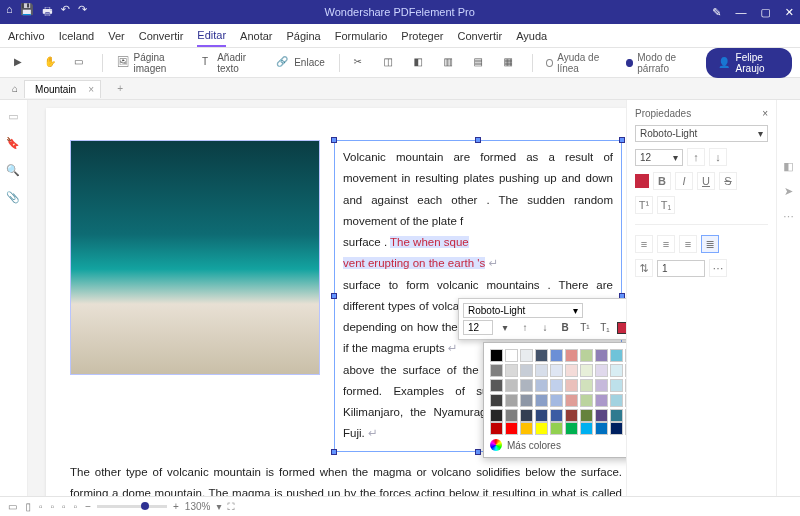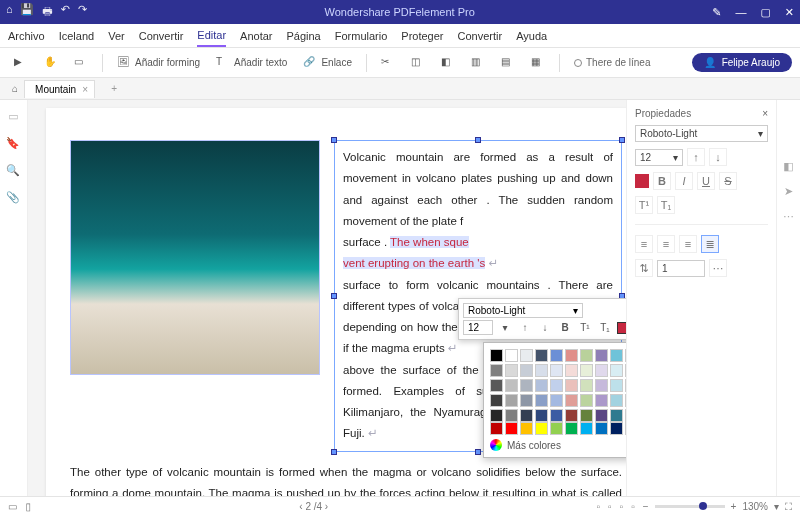--- a/index.html
+++ b/index.html
@@ -15,21 +15,21 @@
 .toolbar{height:30px;display:flex;align-items:center;padding:0 8px;gap:4px;font-size:10px;border-bottom:1px solid #e4e4e4;color:#555}
 .tbtn{display:flex;align-items:center;gap:4px;padding:3px 6px;border-radius:3px;cursor:pointer}
 .tbtn svg,.tbtn .ic{width:14px;height:14px}
 .tsep{width:1px;height:18px;background:#ddd;margin:0 4px}
 .mode-pill{display:flex;align-items:center;gap:4px;padding:3px 6px;font-size:10px;color:#666}
 .mode-pill .dot{width:8px;height:8px;border:1px solid #888;border-radius:50%}
 .mode-pill .dot.on{background:#2e3192;border-color:#2e3192}
 .user-btn{margin-left:auto;background:#2e3192;color:#fff;padding:4px 12px;border-radius:12px;font-size:10px;display:flex;gap:5px;align-items:center}
 .tabbar{height:22px;background:#f5f5f5;border-bottom:1px solid #e4e4e4;display:flex;align-items:center;padding-left:6px;font-size:10px}
 .tabbar .home{padding:0 6px;color:#555}
-.tab{background:#fff;padding:3px 18px 3px 10px;border:1px solid #ddd;border-bottom:none;position:relative;margin-right:10px}
+.tab{background:#fff;padding:3px 24px 3px 10px;border:1px solid #ddd;border-bottom:none;position:relative;margin-right:10px}
 .tab .x{position:absolute;right:6px;top:3px;color:#999}
 .plus{color:#999;padding:0 6px}
 .workspace{display:flex;height:calc(516px - 24px - 24px - 30px - 22px - 20px)}
 .left-rail{width:28px;border-right:1px solid #eee;display:flex;flex-direction:column;align-items:center;gap:14px;padding-top:10px;color:#bbb}
 .page-area{flex:1;background:#f4f4f4;overflow:hidden;position:relative;padding:8px 18px}
 .page{background:#fff;width:600px;height:420px;padding:14px 24px;position:relative;box-shadow:0 1px 3px rgba(0,0,0,.1)}
 .heading{font-weight:800;font-size:15px;letter-spacing:.5px;color:#111;border:1px solid #b8c4ff;padding:2px 4px;display:inline-block}
 .content{display:flex;gap:14px;margin-top:18px}
 .photo{width:250px;height:235px;background:linear-gradient(180deg,#0a3d44 0%,#0e6b73 40%,#13a3a0 55%,#e8e0d4 70%,#c9bfa8 100%);border:1px solid #b8c4ff}
 .textbox{flex:1;border:1px solid #7ba8ff;position:relative;padding:6px 8px;font-size:11.5px;line-height:1.85;color:#222;text-align:justify}
@@ -108,21 +108,21 @@
     </div>
   <div class="tbtn">
       <span class="ic">✋</span>
     </div>
   <div class="tbtn">
       <span class="ic">▭</span>
     </div>
   <div class="tsep"></div>
   <div class="tbtn">
       <span class="ic">🖼</span>
-      <span>Añadir forming</span>
+      <span>Página imagen</span>
     </div>
   <div class="tbtn">
       <span class="ic">T</span>
       <span>Añadir texto</span>
     </div>
   <div class="tbtn">
       <span class="ic">🔗</span>
       <span>Enlace</span>
     </div>
   <div class="tsep"></div>
@@ -140,21 +140,25 @@
     </div>
   <div class="tbtn">
       <span class="ic">▤</span>
     </div>
   <div class="tbtn">
       <span class="ic">▦</span>
     </div>
   <div class="tsep"></div>
   <div class="mode-pill">
       <span class="dot"></span>
-      <span>There de línea</span>
+      <span>Ayuda de línea</span>
+    </div>
+  <div class="mode-pill">
+      <span class="dot on"></span>
+      <span>Modo de párrafo</span>
     </div>
   <div class="user-btn">
       <span>👤</span>
       <span>Felipe Araujo</span>
     </div>
 </div>
 
 <div class="tabbar">
   <span class="home">⌂</span>
   <div class="tab"><span>Mountain</span><span class="x">×</span></div>
@@ -170,21 +174,21 @@
   </div>
 
   <div class="page-area">
     <div class="page">
       <div class="content">
         <div class="photo"></div>
         <div class="textbox">
           <div class="handle h-tl"></div><div class="handle h-tm"></div><div class="handle h-tr"></div>
           <div class="handle h-ml"></div><div class="handle h-mr"></div>
           <div class="handle h-bl"></div><div class="handle h-bm"></div><div class="handle h-br"></div>
-          <span>Volcanic mountain are formed as a result of movement in volcano plates pushing up and down and against each other . The sudden random movement of the plate f</span><br>
+          <span>Volcanic mountain are formed as a result of movement in resulting plates pushing up and down and against each other . The sudden random movement of the plate f</span><br>
           <span>surface . </span><span class="hl red">The when sque</span><br>
           <span class="hl red">vent erupting on the earth 's</span><span class="para-mark"> ↵</span><br>
           <span>surface to form volcanic mountains . There are different types of volcanic mountains that are formed depending on how the magma erupts . For instance, if the magma erupts</span><span class="para-mark"> ↵</span><br>
           <span>above the surface of the earth a stratovolcano is formed. Examples of such mountains include Kilimanjaro, the Nyamuragira in DRC and Mount Fuji.</span><span class="para-mark"> ↵</span>
         </div>
       </div>
       <div class="below">The other type of volcanic mountain is formed when the magma or volcano solidifies below the surface. forming a dome mountain. The magma is pushed up by the forces acting below it resulting in what is called the dome mountain. Mountains formed by such a process include Torfaiokull in Iceland</div>
     </div>
 
     <div class="float-toolbar">
@@ -325,26 +329,20 @@
   <div class="aux-rail">
     <span>◧</span>
     <span>➤</span>
     <span>⋯</span>
   </div>
 </div>
 
 <div class="statusbar">
   <span>▭</span>
   <span>▯</span>
-  <div class="center">
-    <span>‹</span>
-    <span>2</span>
-    <span>/4</span>
-    <span>›</span>
-  </div>
   <span>▫</span>
   <span>▫</span>
   <span>▫</span>
   <span>▫</span>
   <div class="zoom">
     <span>−</span>
     <div class="track">
         <div class="knob"></div>
       </div>
     <span>+</span>

